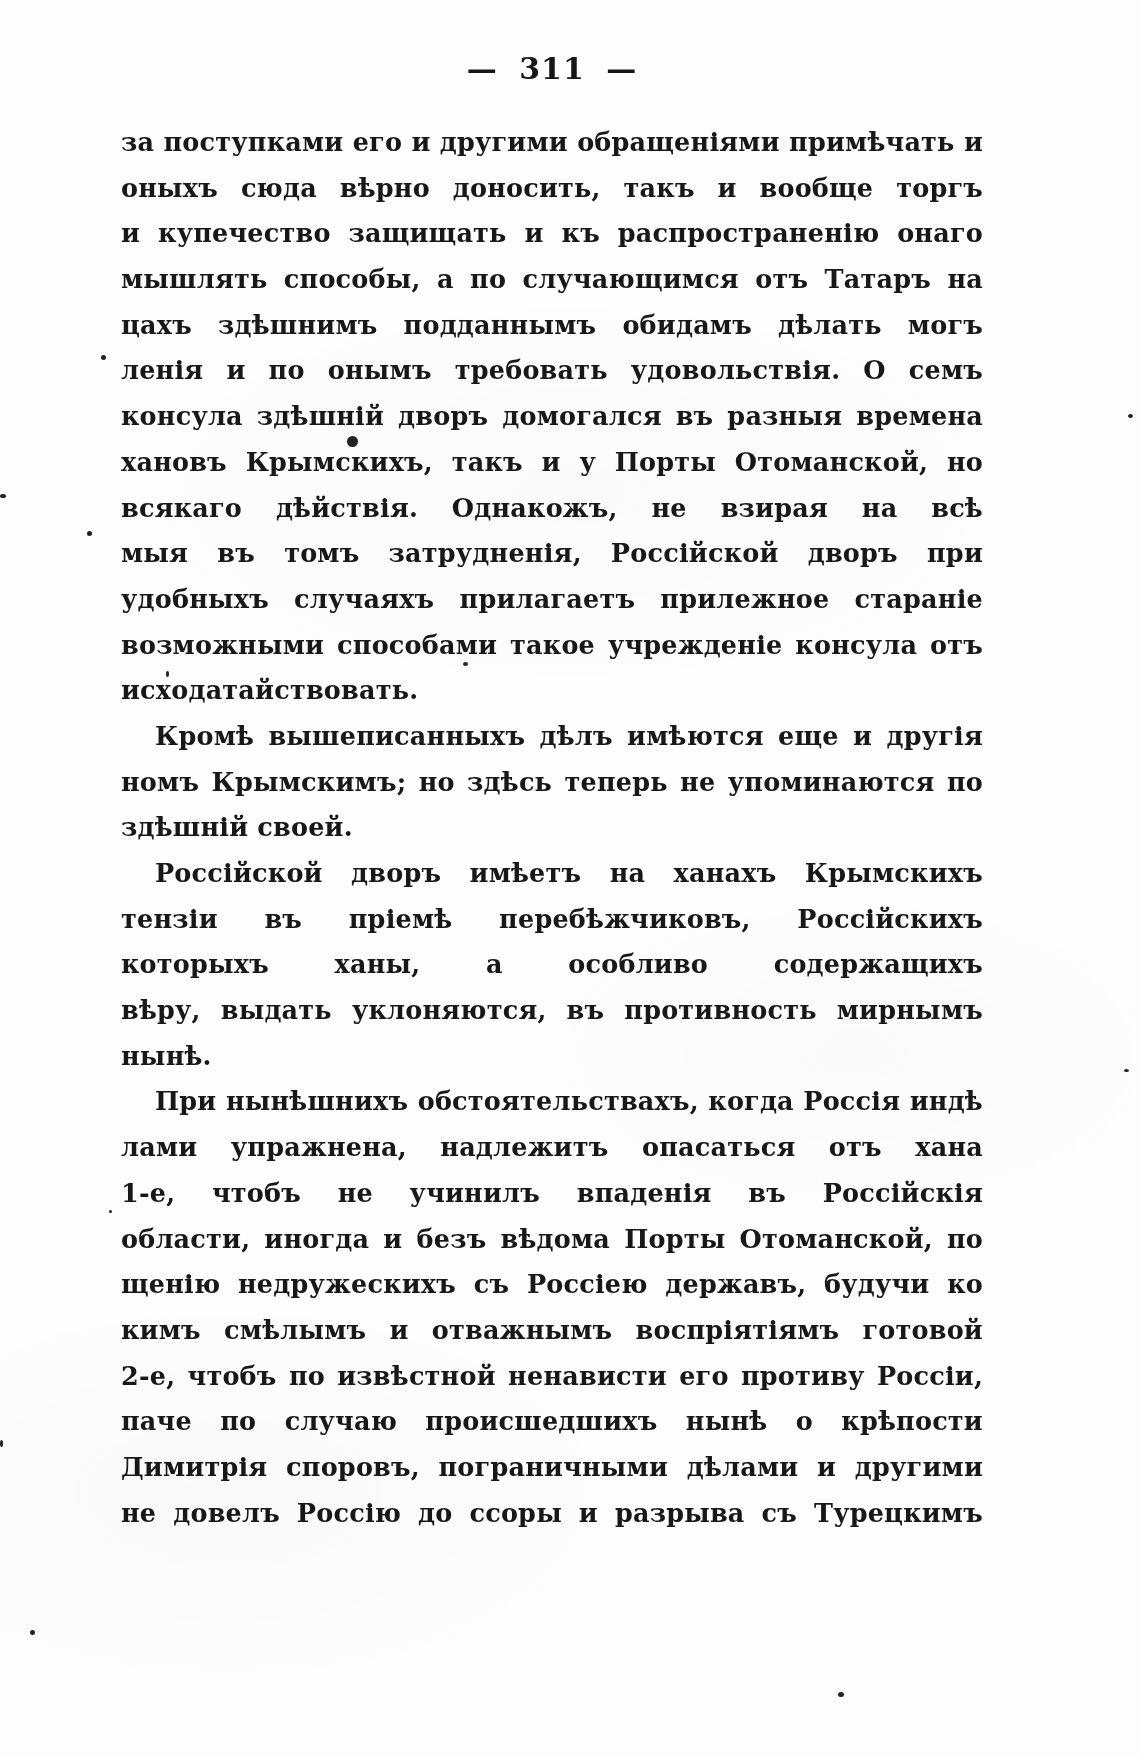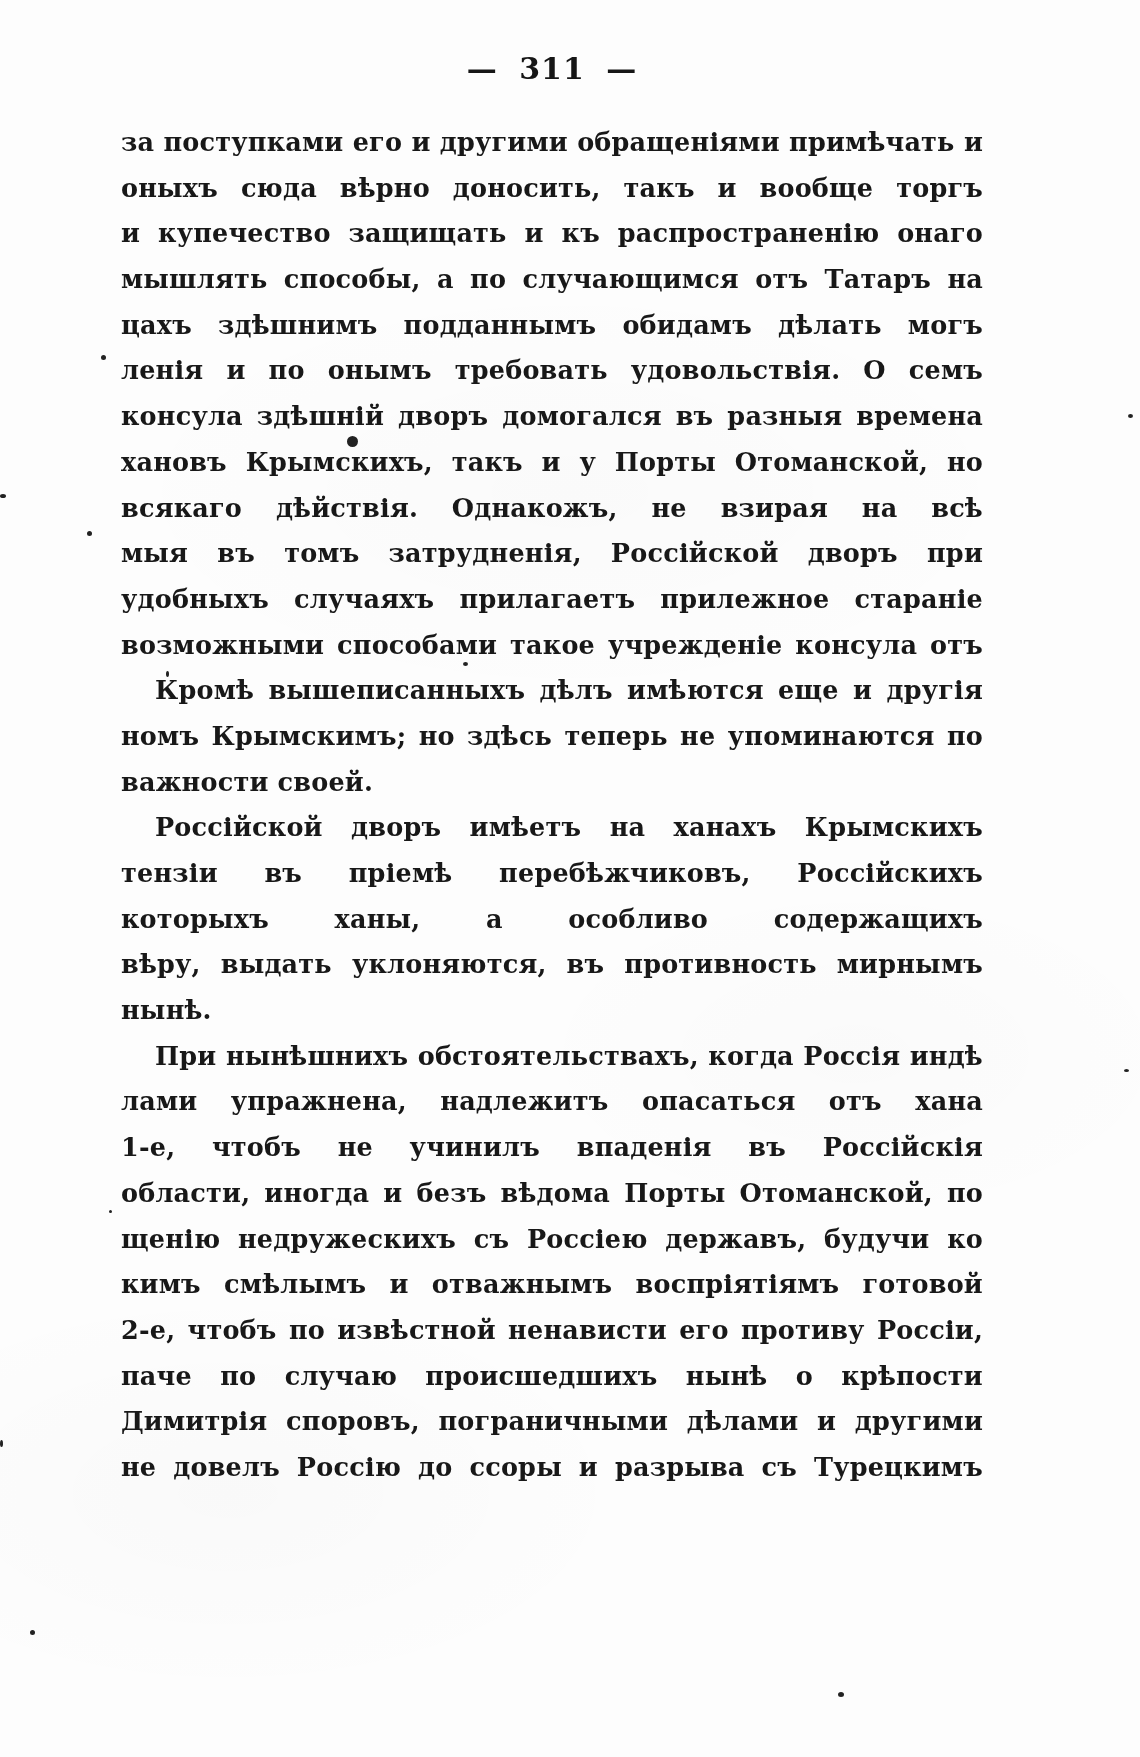--- a/index.html
+++ b/index.html
@@ -76,23 +76,24 @@
       <div class="line">и купечество защищать и къ распространенію онаго при-</div>
       <div class="line">мышлять способы, а по случающимся отъ Татаръ на грани-</div>
       <div class="line">цахъ здѣшнимъ подданнымъ обидамъ дѣлать могъ представ-</div>
       <div class="line">ленія и по онымъ требовать удовольствія. О семъ учрежденіи</div>
       <div class="line">консула здѣшній дворъ домогался въ разныя времена какъ у</div>
       <div class="line">хановъ Крымскихъ, такъ и у Порты Отоманской, но безъ</div>
       <div class="line">всякаго дѣйствія. Однакожъ, не взирая на всѣ происходи-</div>
       <div class="line">мыя въ томъ затрудненія, Россійской дворъ при оказующихся</div>
       <div class="line">удобныхъ случаяхъ прилагаетъ прилежное стараніе всякими</div>
       <div class="line">возможными способами такое учрежденіе консула отъ Порты</div>
+      <div class="line para-end">исходатайствовать.</div>
       <div class="line indent">Кромѣ вышеписанныхъ дѣлъ имѣются еще и другія съ ха-</div>
       <div class="line">номъ Крымскимъ; но здѣсь теперь не упоминаются по мало-</div>
-      <div class="line para-end">важности своей.</div>
+      <div class="line para-end">здѣшній своей.</div>
       <div class="line indent">Россійской дворъ имѣетъ на ханахъ Крымскихъ многія пре-</div>
       <div class="line">тензіи въ пріемѣ перебѣжчиковъ, Россійскихъ подданныхъ,</div>
       <div class="line">которыхъ ханы, а особливо содержащихъ Магометанскую</div>
       <div class="line">вѣру, выдать уклоняются, въ противность мирнымъ тракта-</div>
       <div class="line para-end">нынѣ.</div>
       <div class="line indent">При нынѣшнихъ обстоятельствахъ, когда Россія индѣ дѣ-</div>
       <div class="line">лами упражнена, надлежитъ опасаться отъ хана Крымскаго:</div>
       <div class="line">1-е, чтобъ не учинилъ впаденія въ Россійскія пограничныя</div>
       <div class="line">области, иногда и безъ вѣдома Порты Отоманской, по нау-</div>
       <div class="line">щенію недружескихъ съ Россіею державъ, будучи ко вся-</div>

